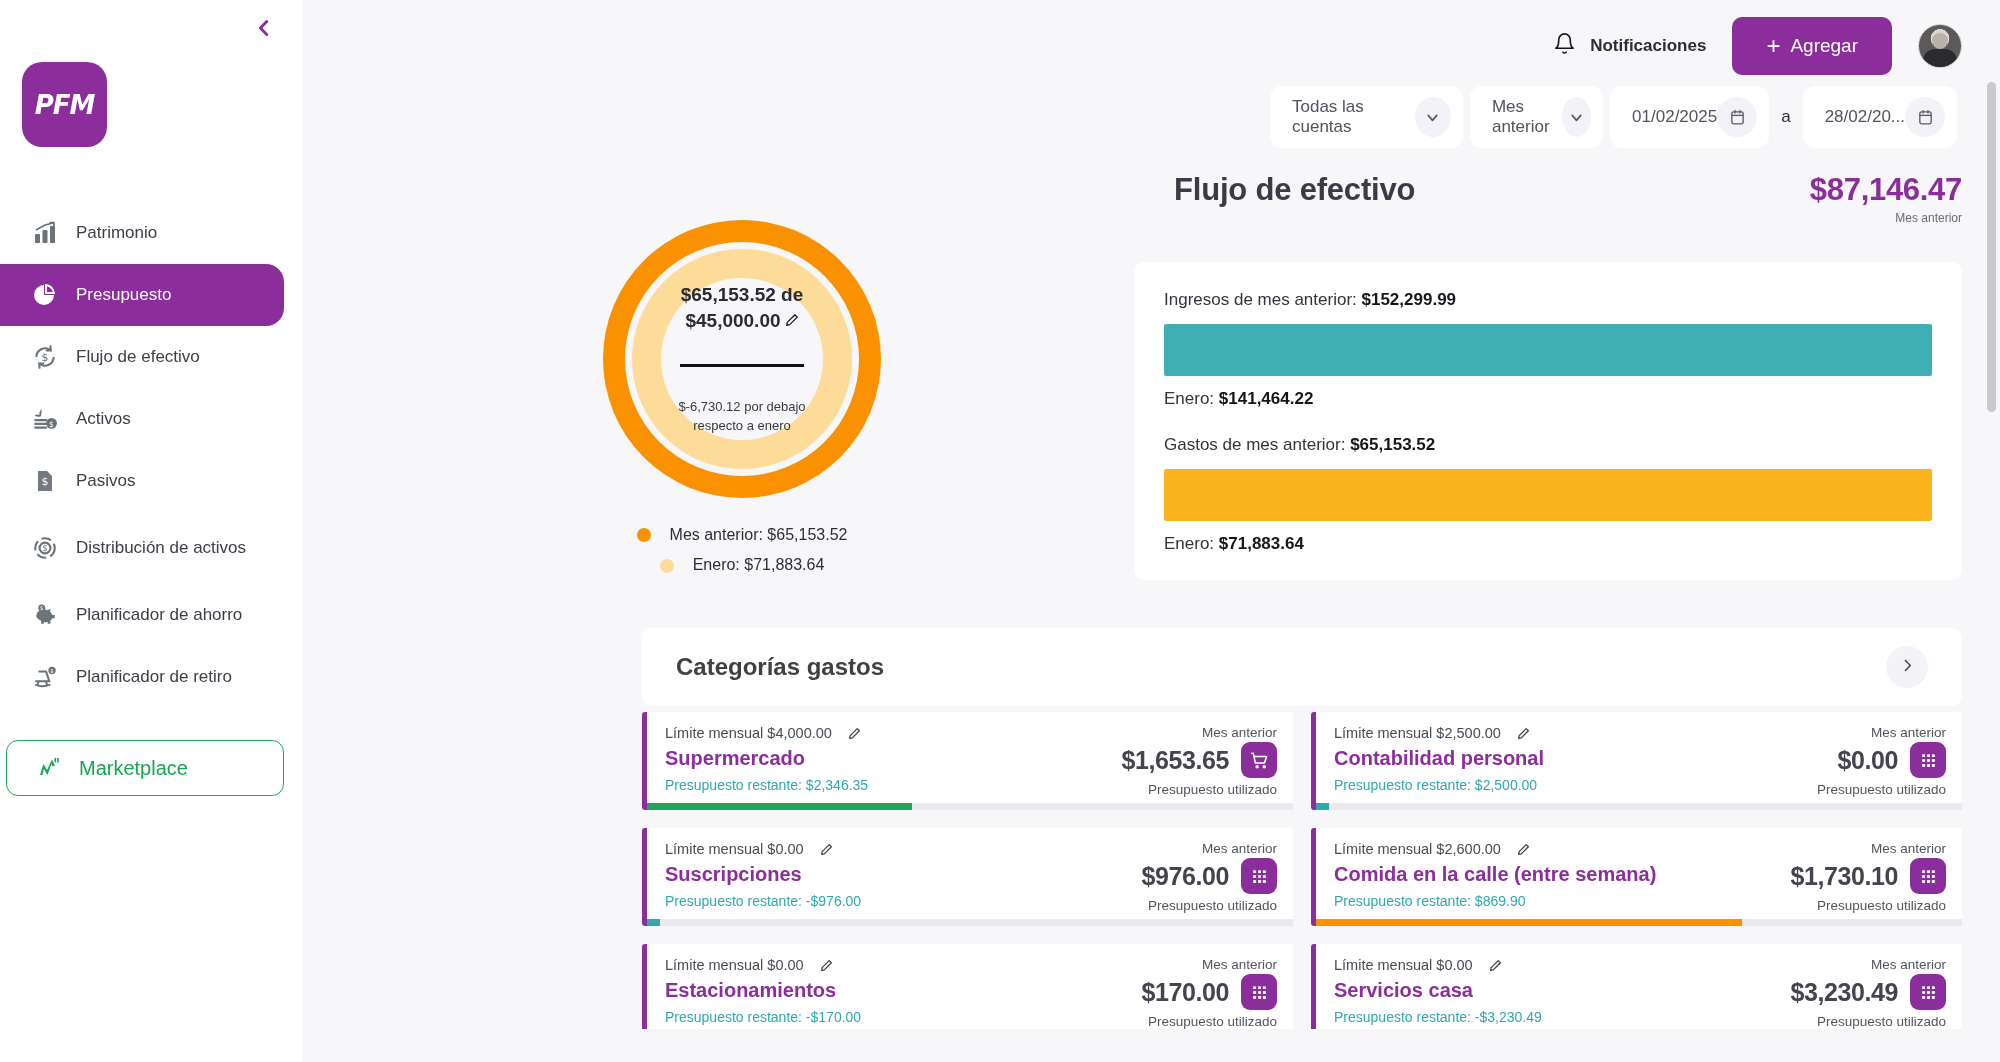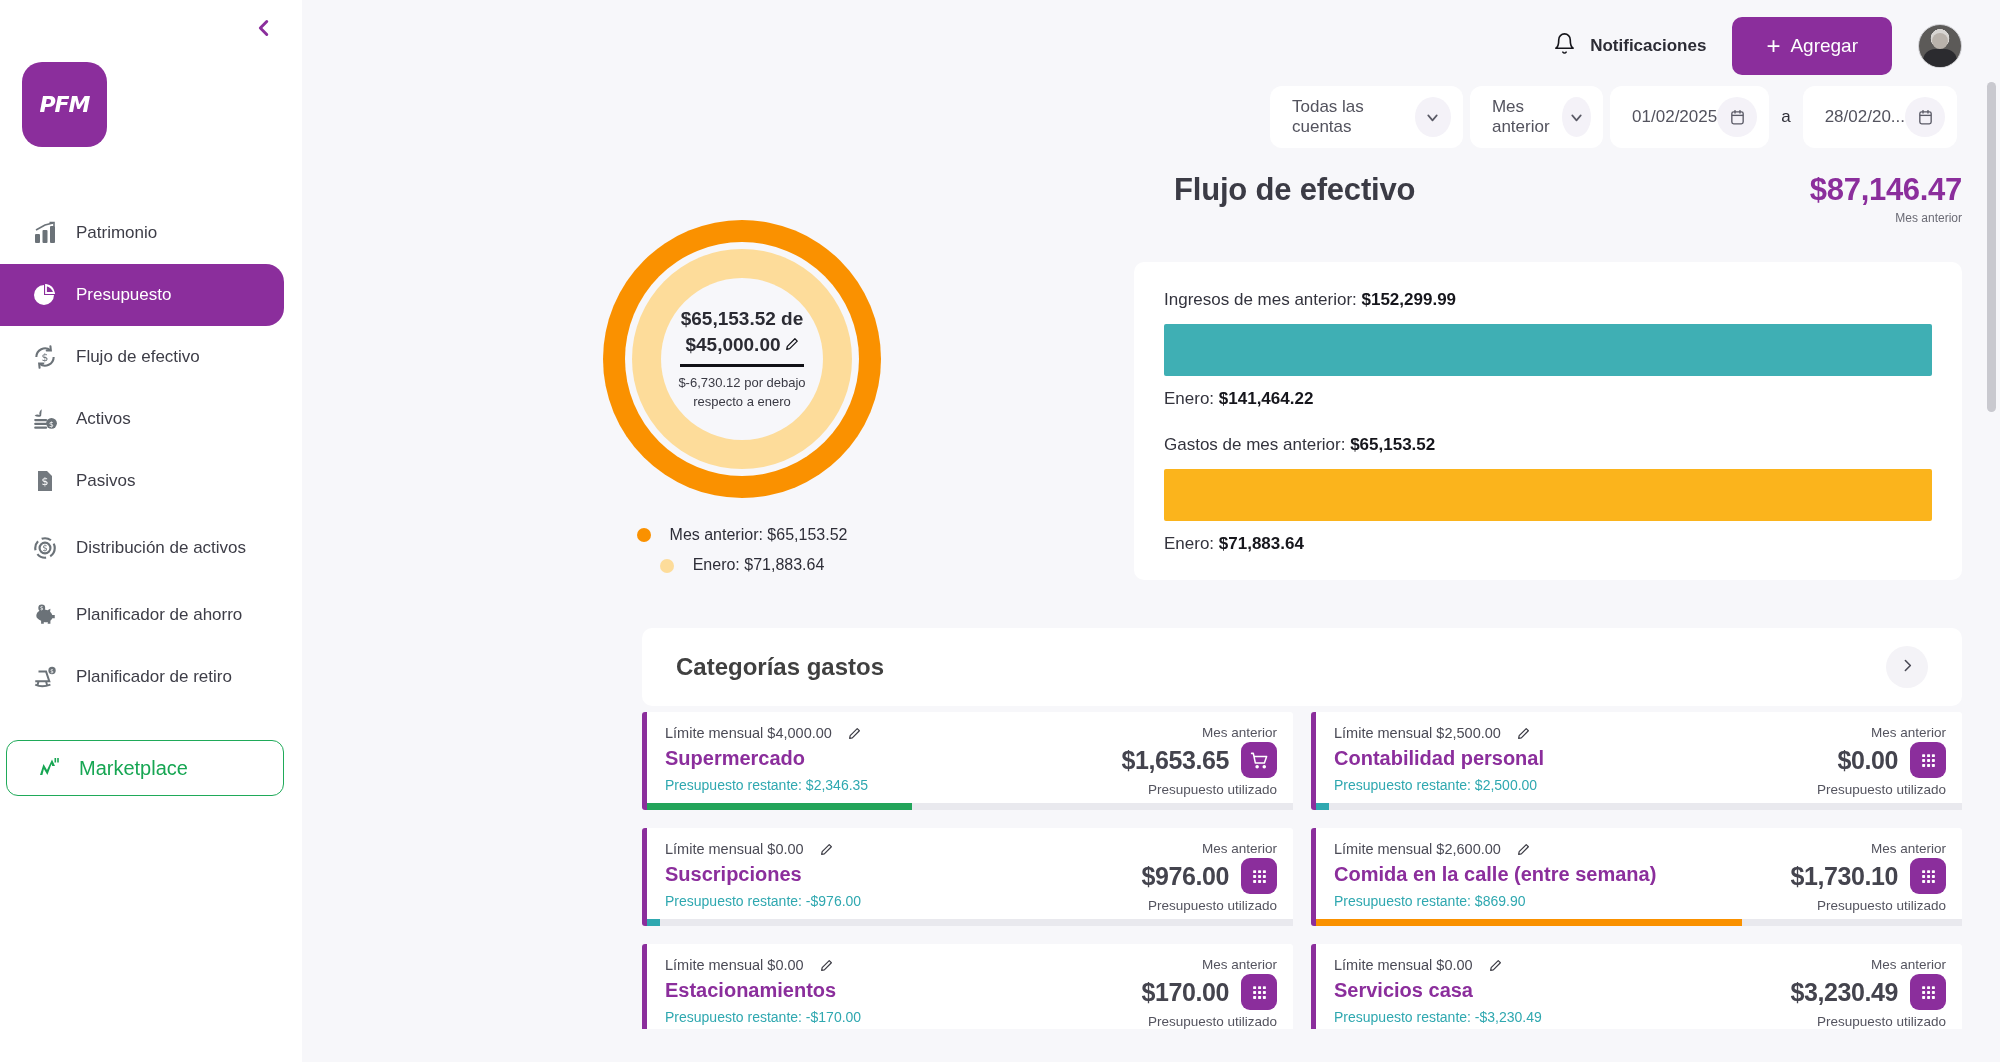--- a/index.html
+++ b/index.html
@@ -25,21 +25,21 @@
     cursor: pointer;
   }
   .collapse-btn svg { display: block; }
   .logo {
     width: 85px; height: 85px; margin: 62px 0 0 22px;
     background: #8B2E9C; border-radius: 20px;
     display: flex; align-items: center; justify-content: center;
   }
   .logo-text {
     color: #fff; font-weight: 800; font-style: italic;
-    font-size: 22px; letter-spacing: -1px;
+    font-size: 26px; letter-spacing: -1px;
     font-family: "DejaVu Sans", sans-serif;
   }
   .nav { margin-top: 55px; }
   .nav-item {
     display: flex; align-items: center; gap: 16px;
     height: 62px; padding-left: 30px;
     margin: 0 18px 0 0;
     border-radius: 0 16px 16px 0;
     cursor: pointer;
     color: #3d3d47;
@@ -169,21 +169,21 @@
     background: #f7f7fa;
   }
   .ring-inner {
     position: absolute; inset: 29px; border-radius: 50%;
     background: #FDDC9A;
   }
   .ring-hole {
     position: absolute; inset: 58px; border-radius: 50%;
     background: #f7f7fa;
     display: flex; flex-direction: column;
-    align-items: center; justify-content: center;
+    align-items: center; justify-content: center; gap: 24px;
   }
   .donut-main {
     font-size: 19px; font-weight: 700; color: #2b2b33;
     text-align: center; line-height: 1.35;
     padding: 0 14px;
   }
   .pencil { display: inline-block; margin-left: 4px; cursor: pointer; }
   .donut-rule {
     width: 124px; height: 3px; background: #111116; margin: 7px 0 7px;
   }

